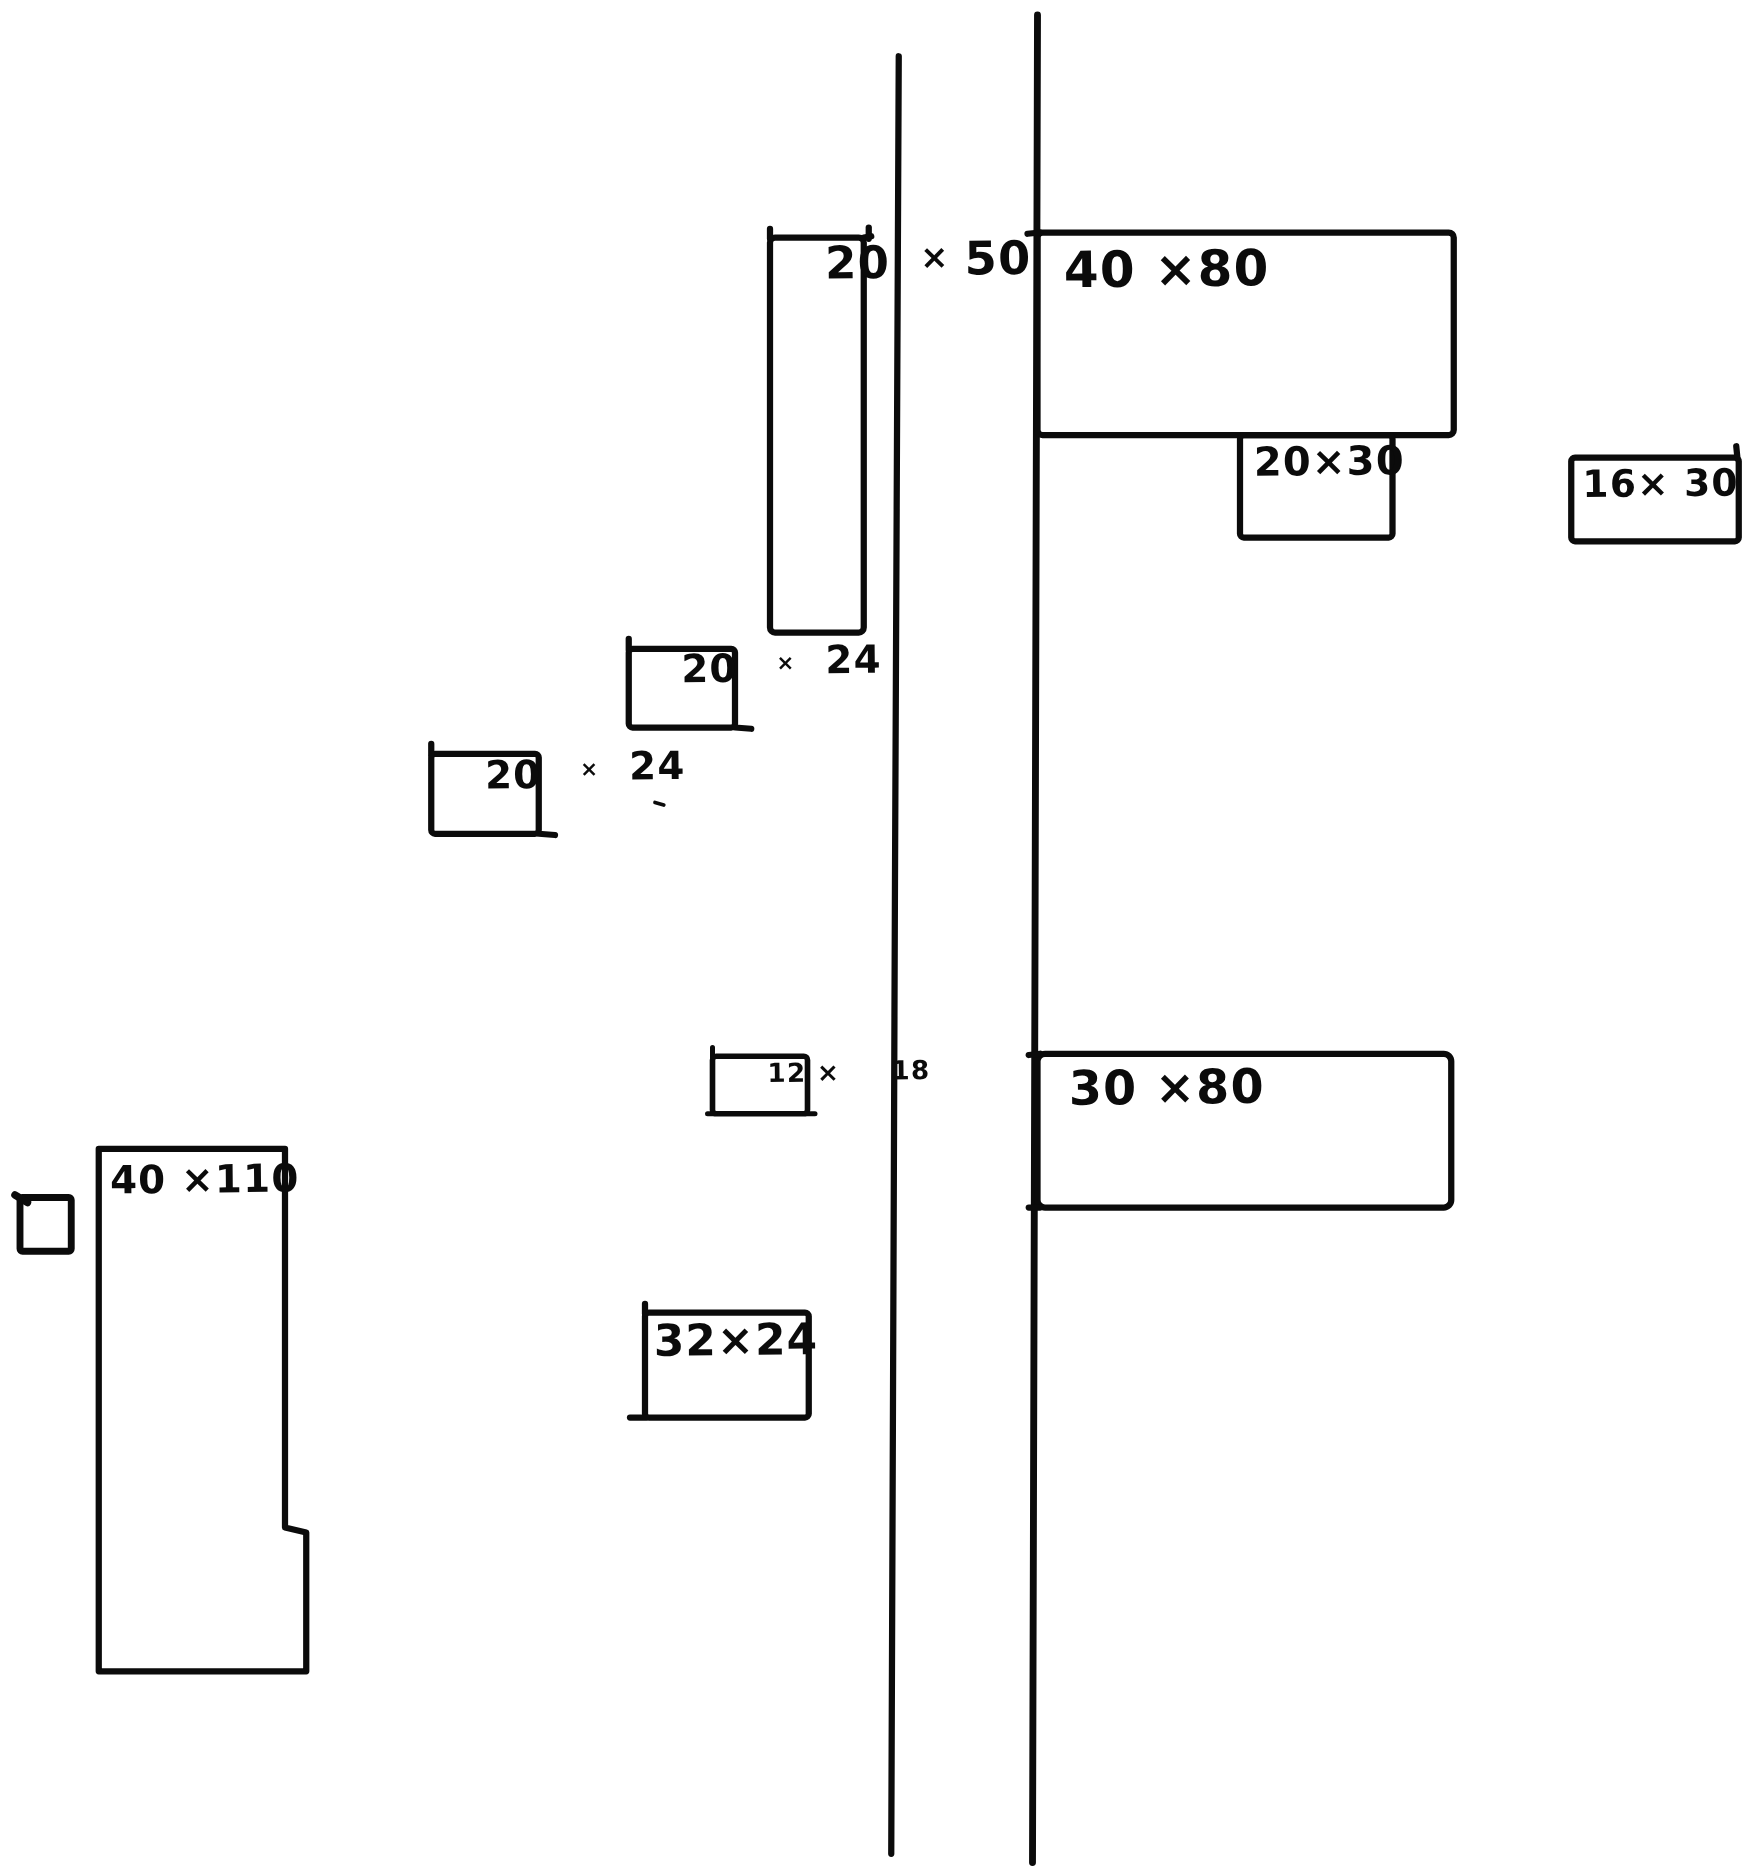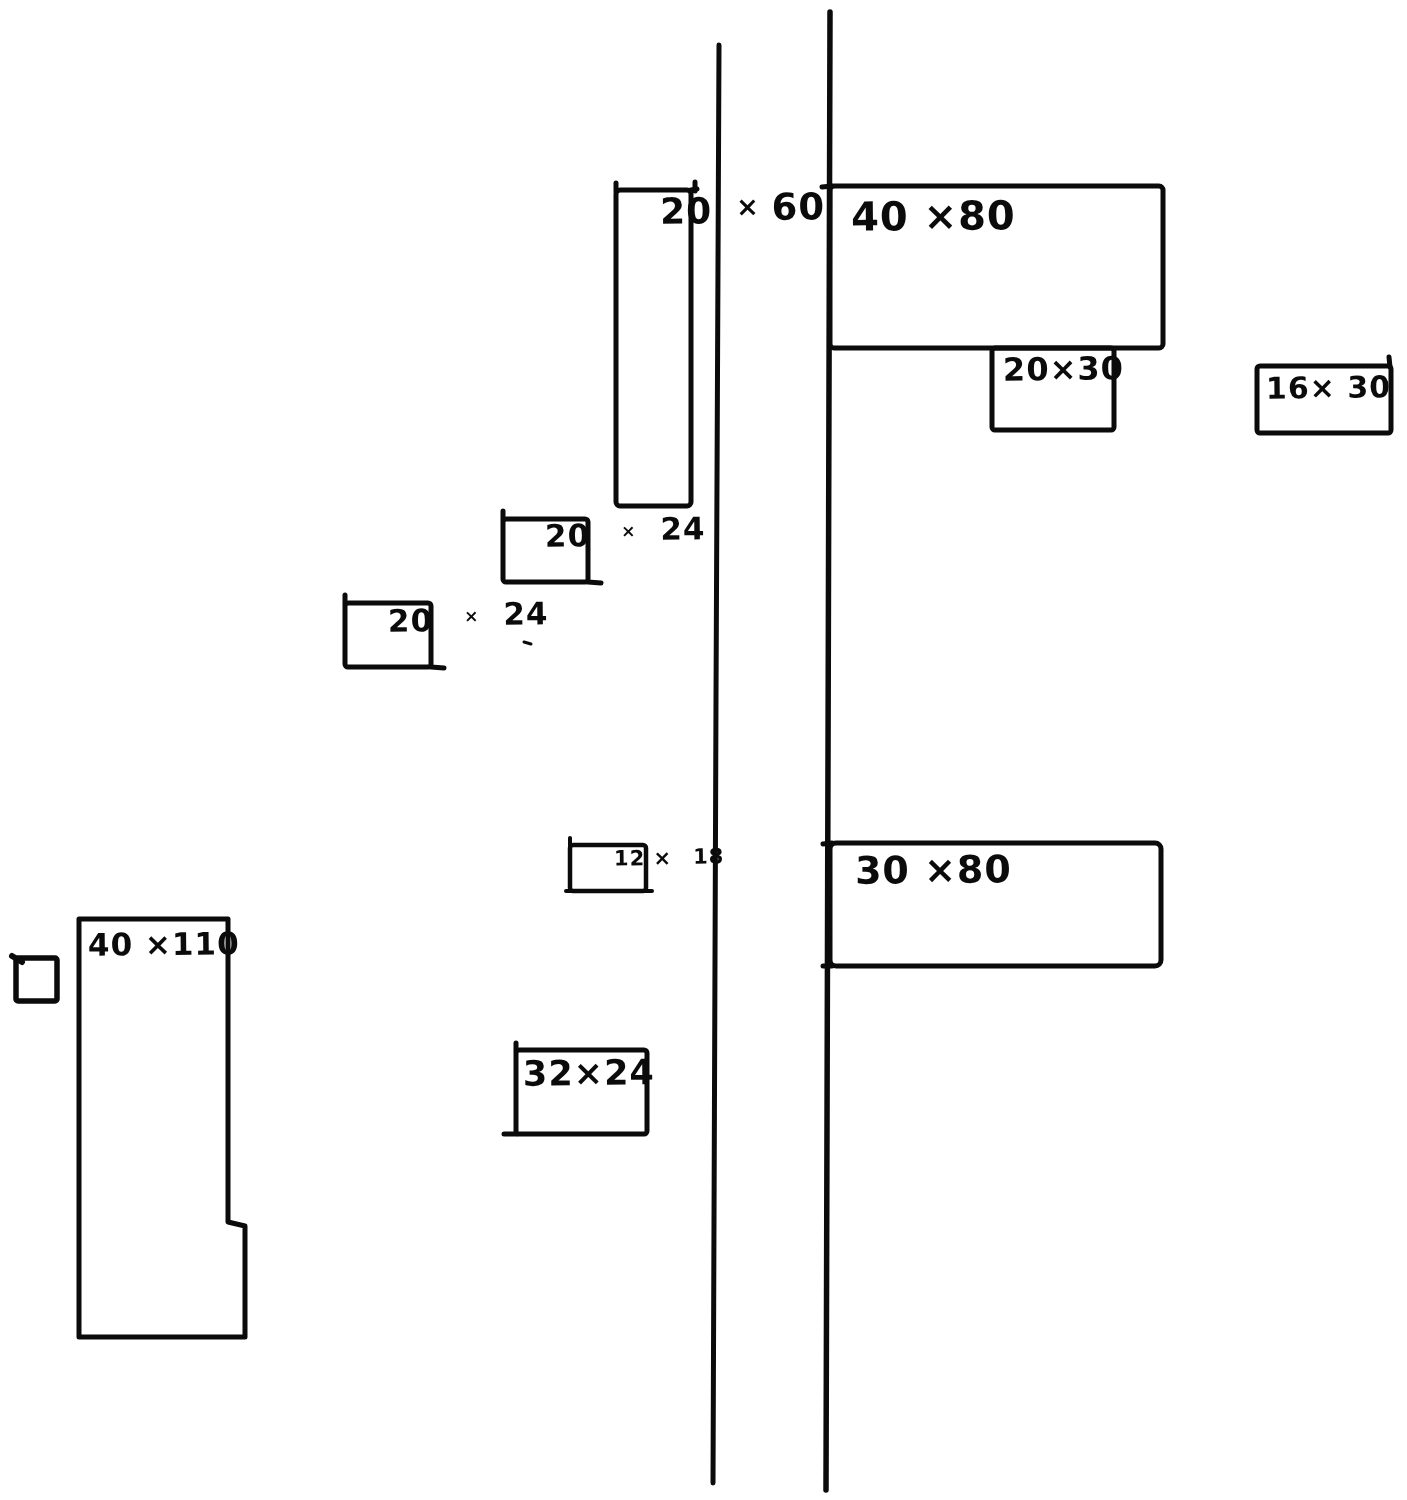--- a/index.html
+++ b/index.html
@@ -110,42 +110,42 @@
     <g>
       <rect x="516" y="1050" width="131" height="84" rx="3"></rect>
       <path d="M516,1043 L516,1051"></path>
       <path d="M504,1134 L517,1134"></path>
     </g>
   </svg>
 
   <div class="lbl stack" style="left:620px; top:194px;">
     <span class="ln" style="font-size:36px; margin-left:2px">20</span>
     <span class="ln" style="font-size:27px; margin-left:24px; margin-top:-8px">×</span>
-    <span class="ln" style="font-size:37px; margin-left:12px; margin-top:-7px">60</span>
+    <span class="ln" style="font-size:37px; margin-left:12px; margin-top:-7px">50</span>
   </div>
 
   <div class="lbl" style="left:851px; top:196px; font-size:40px;">40 ×80</div>
 
   <div class="lbl" style="left:1003px; top:353px; font-size:32px;">20×30</div>
 
   <div class="lbl" style="left:1266px; top:373px; font-size:30px;">16× 30</div>
 
   <div class="lbl stack" style="left:507px; top:521px;">
     <span class="ln" style="font-size:31px;">20</span>
     <span class="ln" style="font-size:17px; margin-left:31px; margin-top:-9px">×</span>
     <span class="ln" style="font-size:31px; margin-left:24px; margin-top:-12px">24</span>
   </div>
 
   <div class="lbl stack" style="left:350px; top:606px;">
     <span class="ln" style="font-size:31px;">20</span>
     <span class="ln" style="font-size:17px; margin-left:31px; margin-top:-9px">×</span>
     <span class="ln" style="font-size:31px; margin-left:24px; margin-top:-12px">24</span>
   </div>
 
-  <div class="lbl stack" style="left:576px; top:849px;">
+  <div class="lbl stack" style="left:576px; top:849px;gap:20px;">
     <span class="ln" style="font-size:21px;">12 ×</span>
     <span class="ln" style="font-size:21px; margin-left:21px; margin-top:-3px">18</span>
   </div>
 
   <div class="lbl" style="left:855px; top:851px; font-size:38px;">30 ×80</div>
 
   <div class="lbl" style="left:88px; top:929px; font-size:31px;">40 ×110</div>
 
   <div class="lbl" style="left:523px; top:1056px; font-size:35px;">32×24</div>
 

